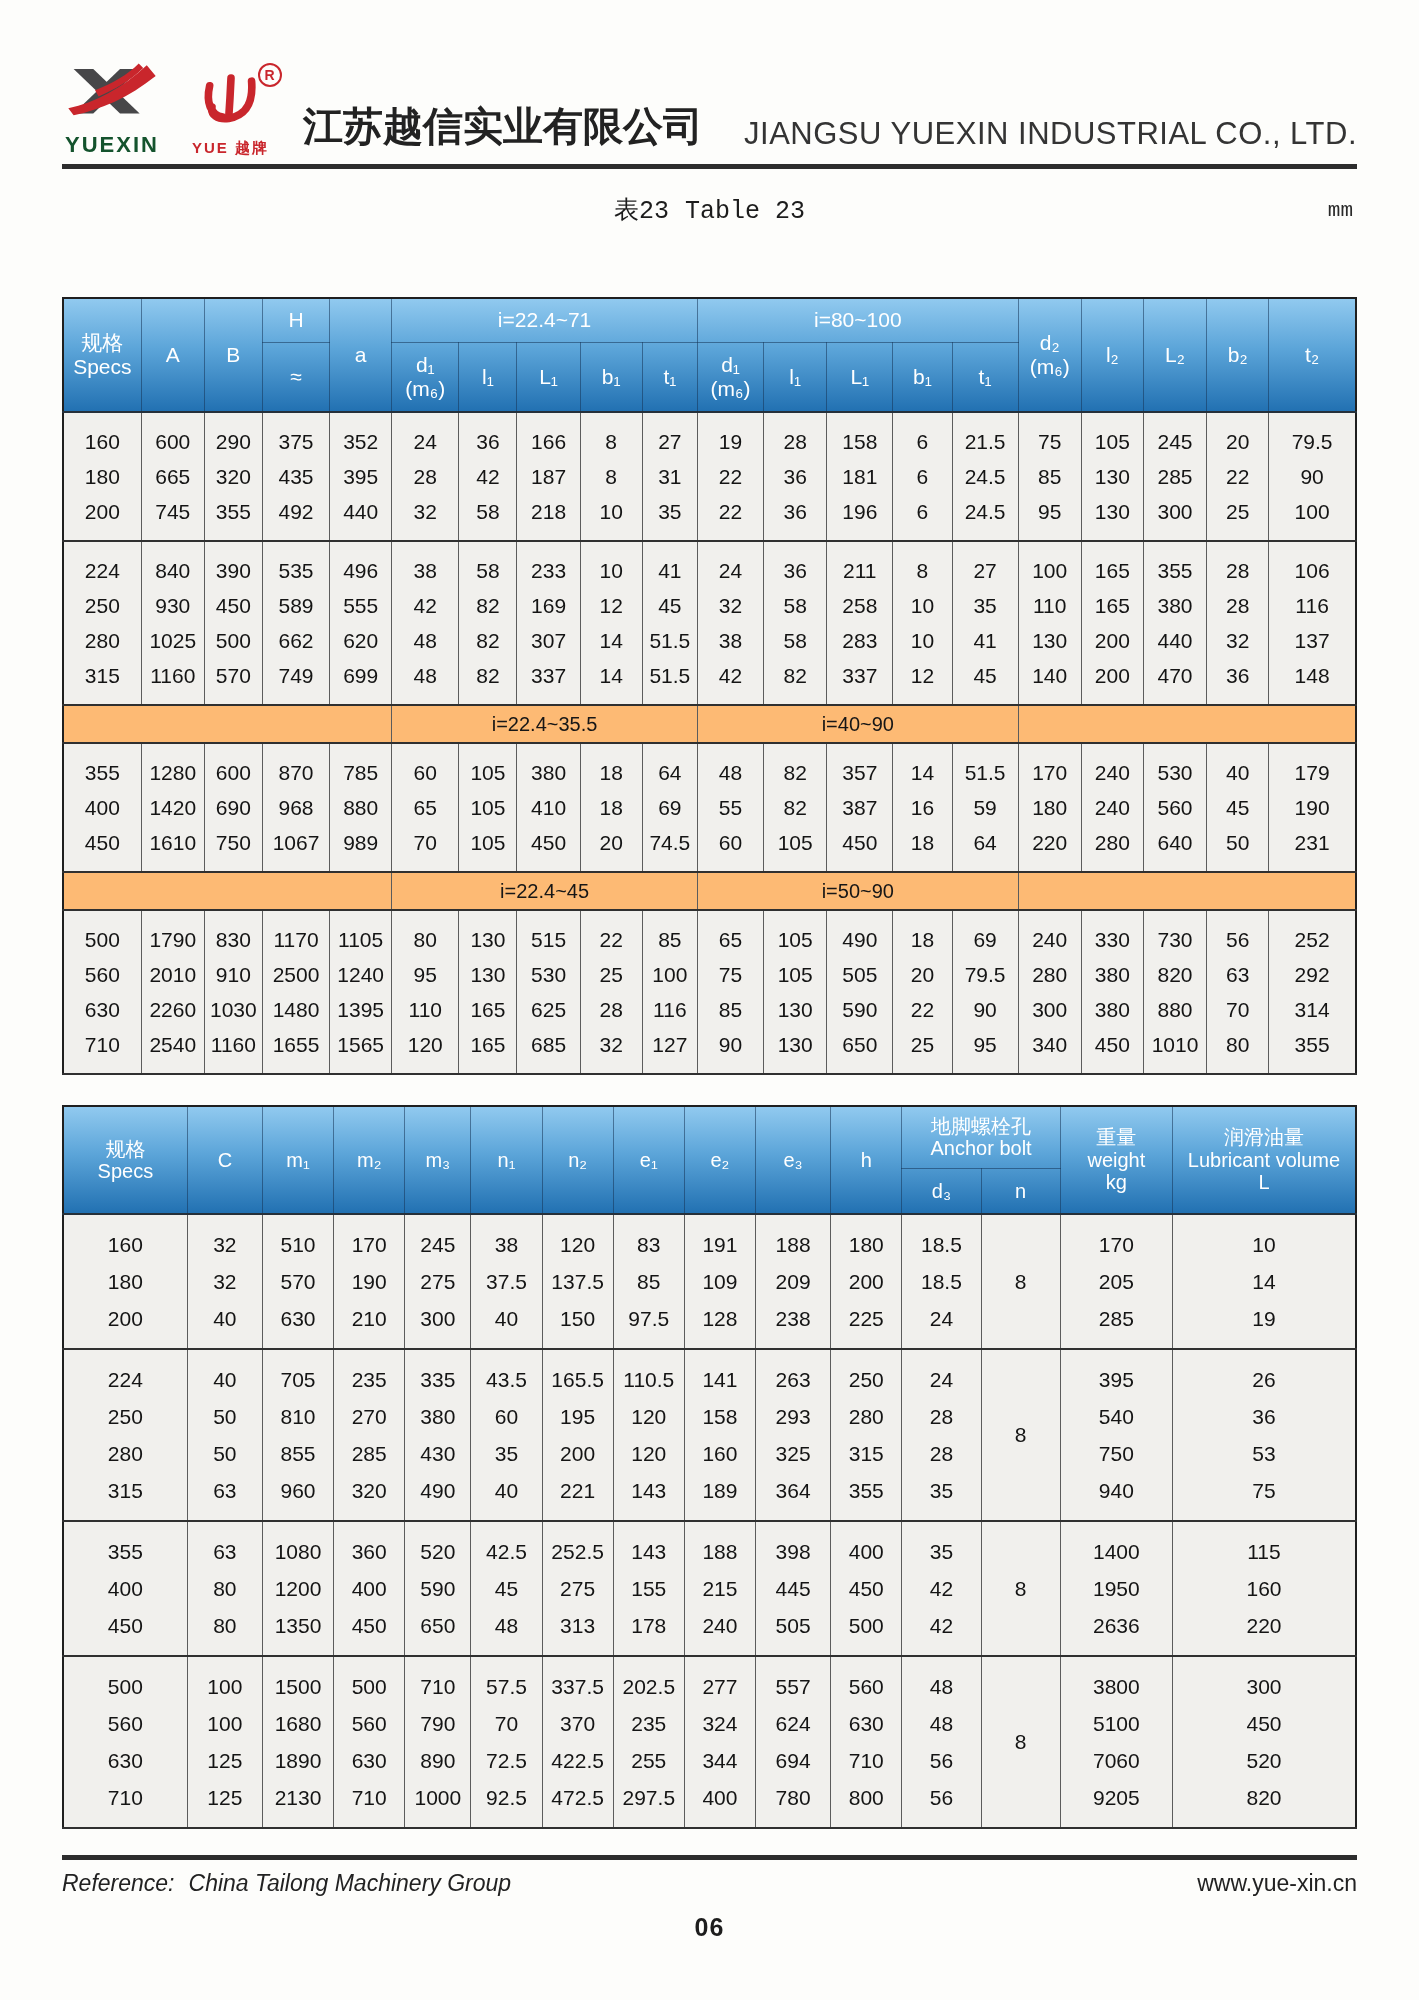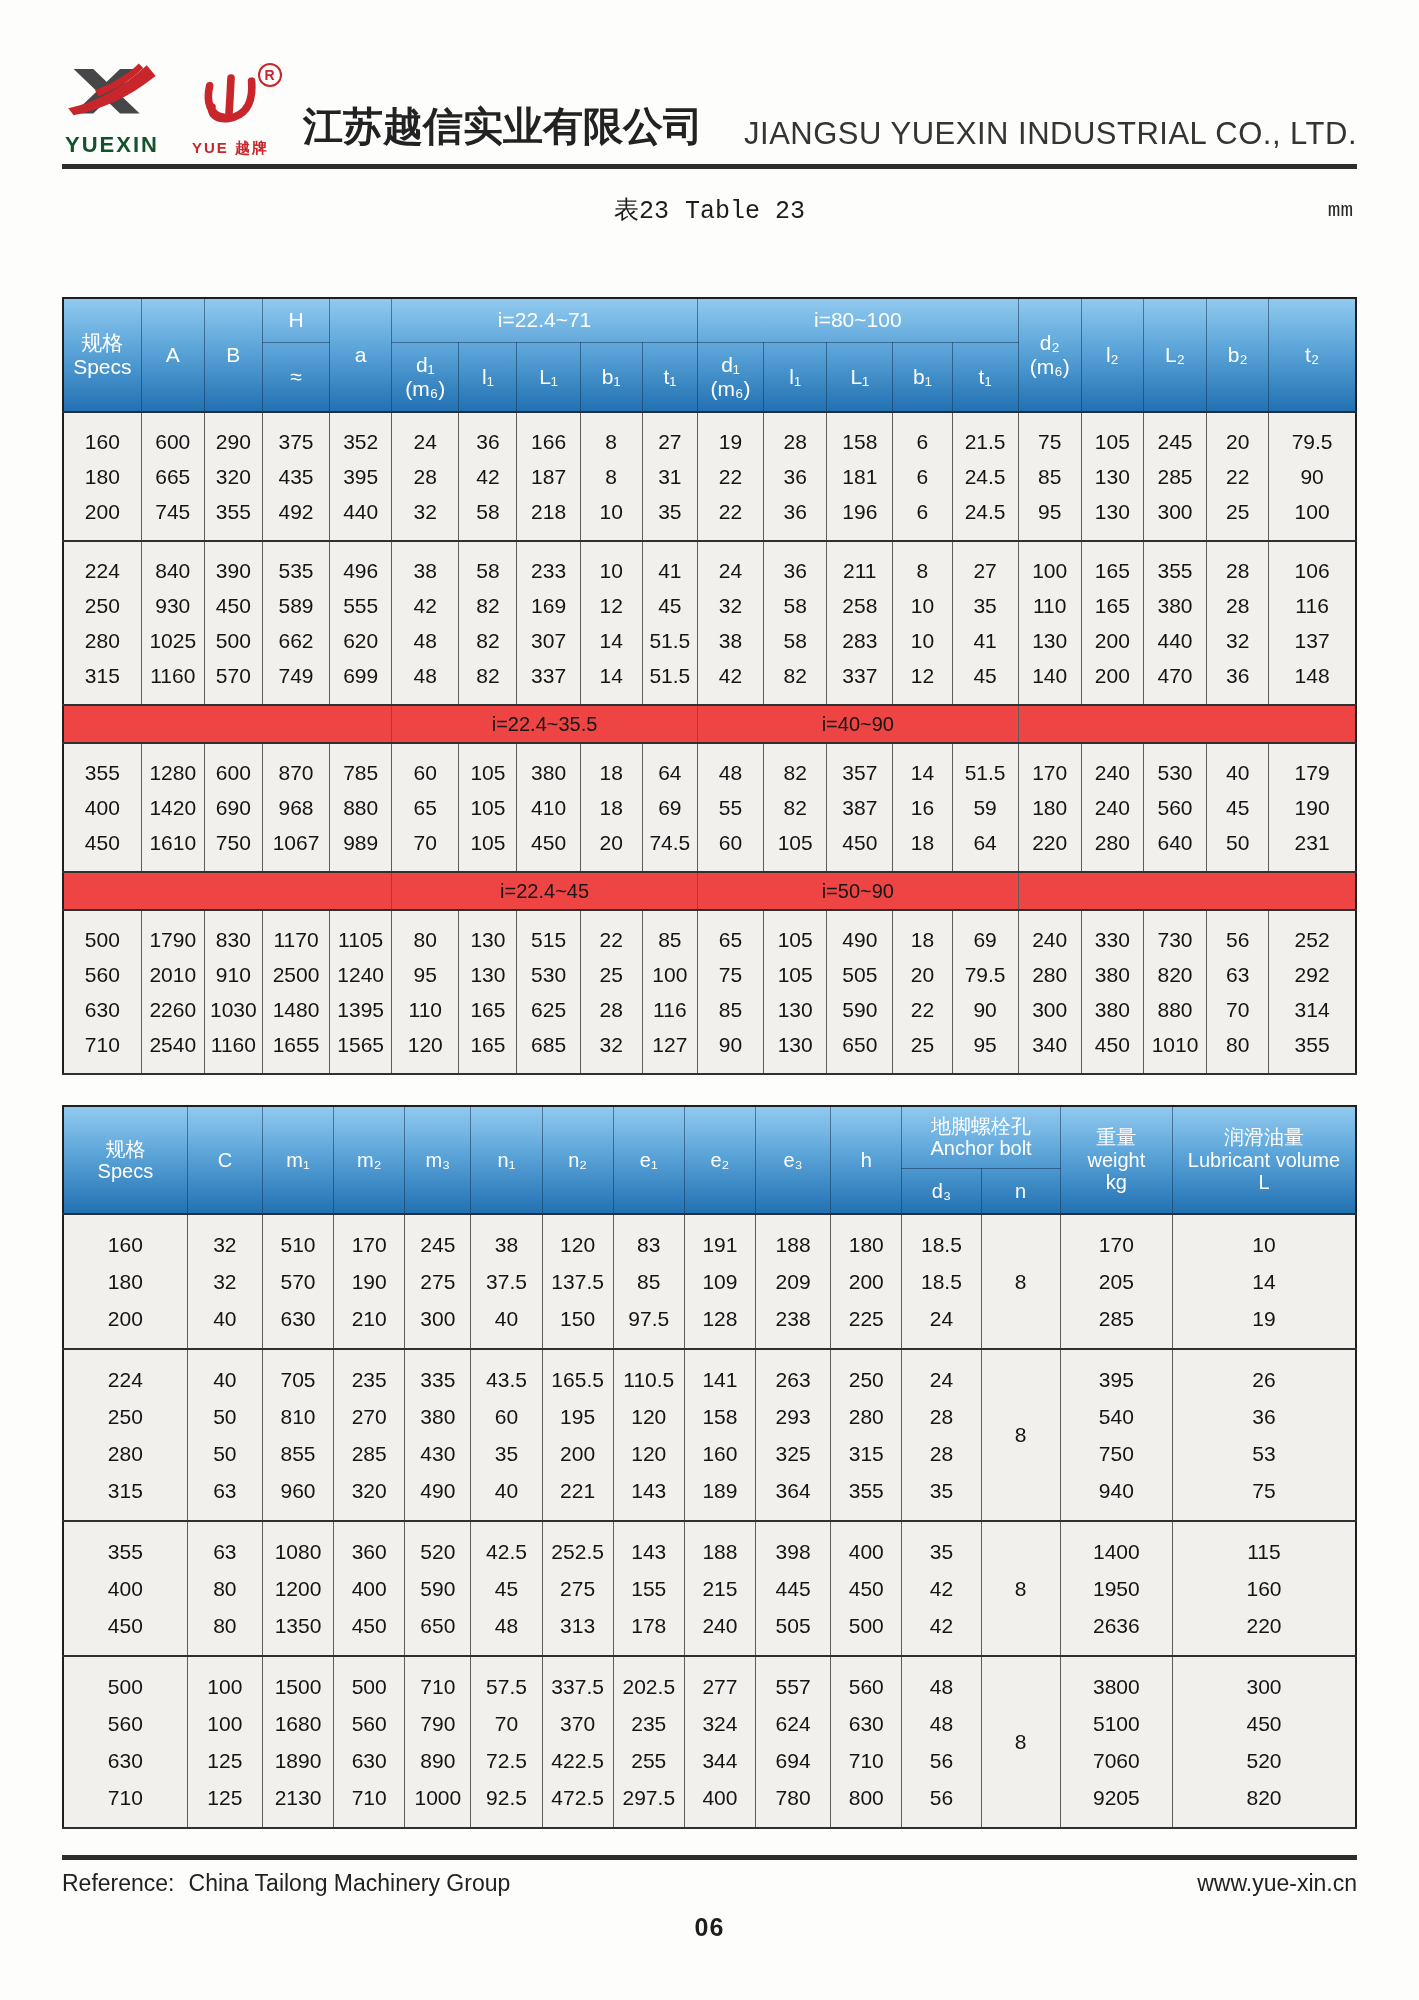--- a/index.html
+++ b/index.html
@@ -50,29 +50,29 @@
   .t2 thead tr:nth-child(1) { height:62px; }
   .t2 thead tr:nth-child(2) { height:46px; }
   thead { border-bottom:2px solid #26303a; }
   td { border-left:1px solid #5c5c5c; border-right:1px solid #5c5c5c;
        text-align:center; font-size:21px; color:#141414; white-space:pre-line; }
   tbody.block { border-top:2px solid #303030; border-bottom:2px solid #303030; }
   tbody.block td { background:#f1f0ed; }
   .t1 tbody.block tr.data { height:35px; }
   .t2 tbody.block tr.data { height:37px; }
   tr.pad { height:12px; }
-  tbody.bandbody td { background:#ef4444; height:38px; font-size:20px; color:#161616;
+  tbody.bandbody td { background:#fdba74; height:38px; font-size:20px; color:#161616;
                       border-left:none; border-right:none; }
   tbody.bandbody td.bl { border-left:1px solid #5c5c5c; border-right:1px solid #5c5c5c; }
   .specs-col { font-size:20px; }
 
   
   .footer { margin-top:26px; border-top:5px solid #2d2d2d; padding-top:10px;
             display:flex; justify-content:space-between; font-size:23px; color:#222; }
-  .ref-left { display:flex; gap:14px; }
+  .ref-left { display:flex; gap:14px;font-style:italic; }
   .page-num { text-align:center; margin-top:16px; font-size:25px; font-weight:bold; color:#1d1d1d; letter-spacing:1px; }
 </style>
 </head>
 <body>
 
 <div class="page">
 
   <div class="hdr">
     <div class="logos">
       <div class="mark">

